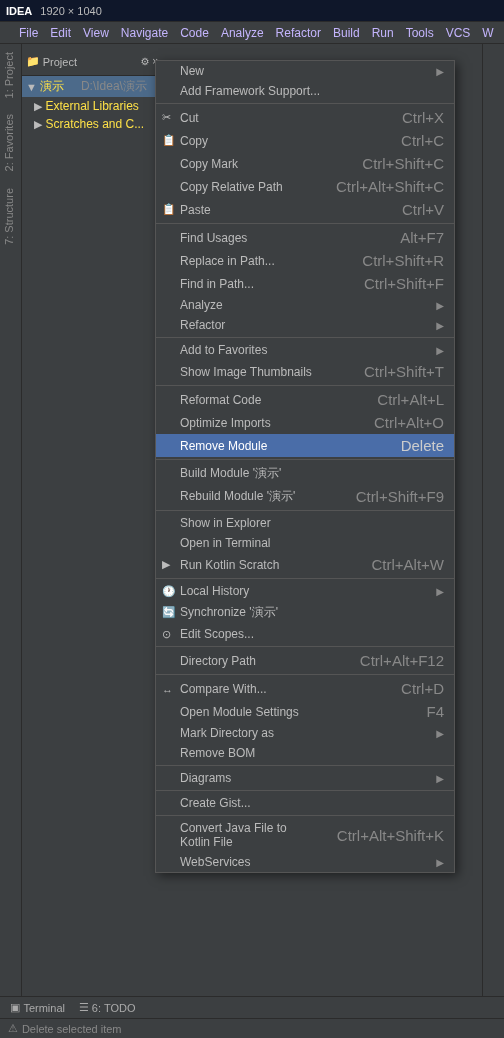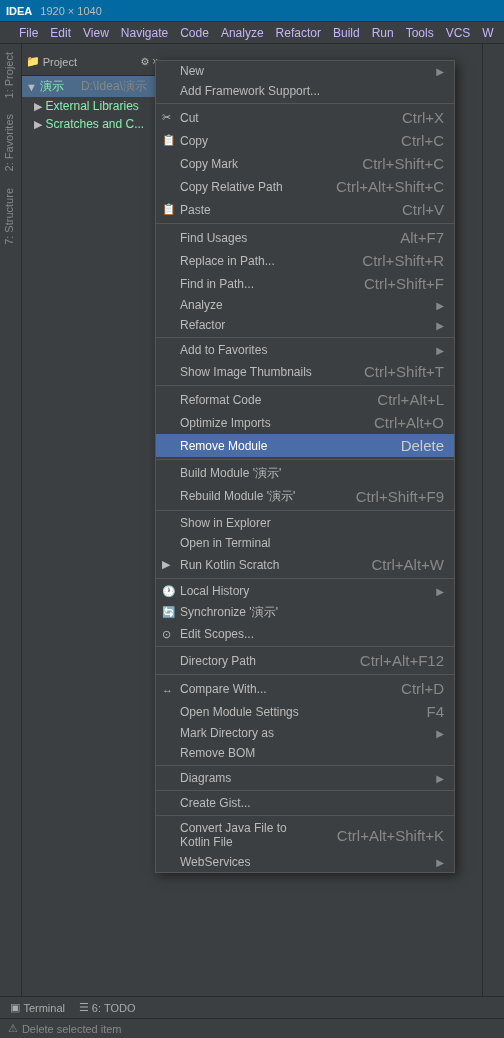--- a/index.html
+++ b/index.html
@@ -9,21 +9,21 @@
       background: #3c3f41;
       font-family: 'Segoe UI', Arial, sans-serif;
       font-size: 12px;
       color: #bbbbbb;
       overflow: hidden;
       position: relative;
     }
 
     
     .title-bar {
-      background: #0369a1;
+      background: #0f172a;
       height: 22px;
       display: flex;
       align-items: center;
       padding: 0 6px;
       font-size: 11px;
       color: #bbbbbb;
       border-bottom: 1px solid #2b2b2b;
     }
 
     
@@ -90,21 +90,21 @@
       display: flex;
       align-items: center;
       padding: 2px 4px;
       gap: 3px;
       cursor: pointer;
       white-space: nowrap;
       overflow: hidden;
     }
     .tree-item.selected { background: #4c6a8a; }
     .tree-icon { font-size: 11px; }
-    .tree-label { font-size: 12px; color: #86efac; text-align: center; }
+    .tree-label { font-size: 12px; color: #fde047; text-align: center; }
 
     
     .context-menu {
       position: absolute;
       left: 155px;
       top: 60px;
       width: 300px;
       background: #3c3f41;
       border: 1px solid #555;
       box-shadow: 3px 3px 10px rgba(0,0,0,0.5);

